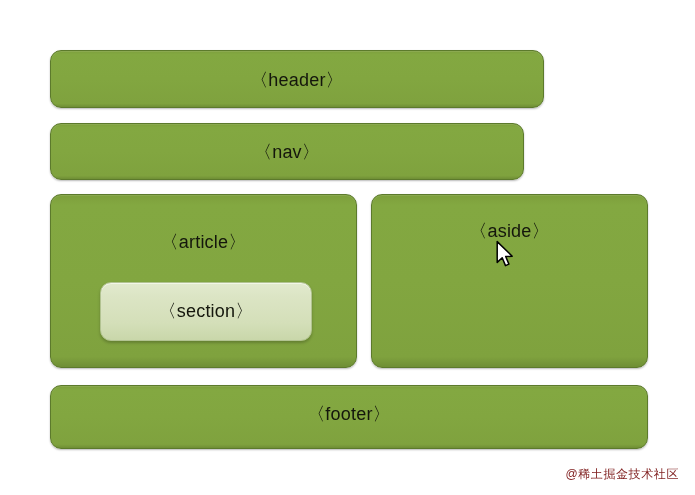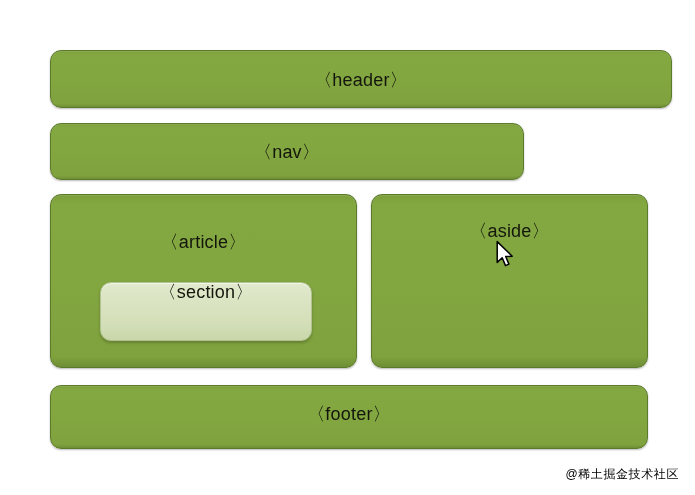--- a/index.html
+++ b/index.html
@@ -64,21 +64,21 @@
 
   .block .label {
     display: block;
     color: #14160c;
     font-size: 18px;
     line-height: 1;
   }
 
   
   #header-block {
-    left: 50px;  top: 50px;   width: 622px; height: 58px;
+    left: 50px;  top: 50px;   width: 494px; height: 58px;
   }
   #header-block .label { margin-top: 20px; }
 
   #nav-block {
     left: 50px;  top: 123px;  width: 474px; height: 57px;
   }
   #nav-block .label { margin-top: 19px; }
 
   #article-block {
     left: 50px;  top: 194px;  width: 307px; height: 174px;
@@ -86,21 +86,21 @@
   #article-block .label { margin-top: 38px; }
 
   #aside-block {
     left: 371px; top: 194px;  width: 277px; height: 174px;
   }
   #aside-block .label { margin-top: 27px; text-align: center; }
 
   #section-block {
     left: 100px; top: 282px;  width: 212px; height: 59px;
   }
-  #section-block .label { }
+  #section-block .label { margin-top: 19px; }
 
   #footer-block {
     left: 50px;  top: 385px;  width: 598px; height: 64px;
   }
   #footer-block .label { margin-top: 19px; }
 
   
   #mouse-cursor {
     position: absolute;
     left: 494px;
@@ -109,21 +109,21 @@
     height: 30px;
     pointer-events: none;
   }
 
   
   #watermark {
     position: absolute;
     right: 16px;
     bottom: 12px;
     font-size: 12px;
-    color: #000000;
+    color: #7f1d1d;
     letter-spacing: 0.6px;
     white-space: nowrap;
     user-select: none;
   }
 </style>
 </head>
 <body>
 
 <div id="diagram">
 

